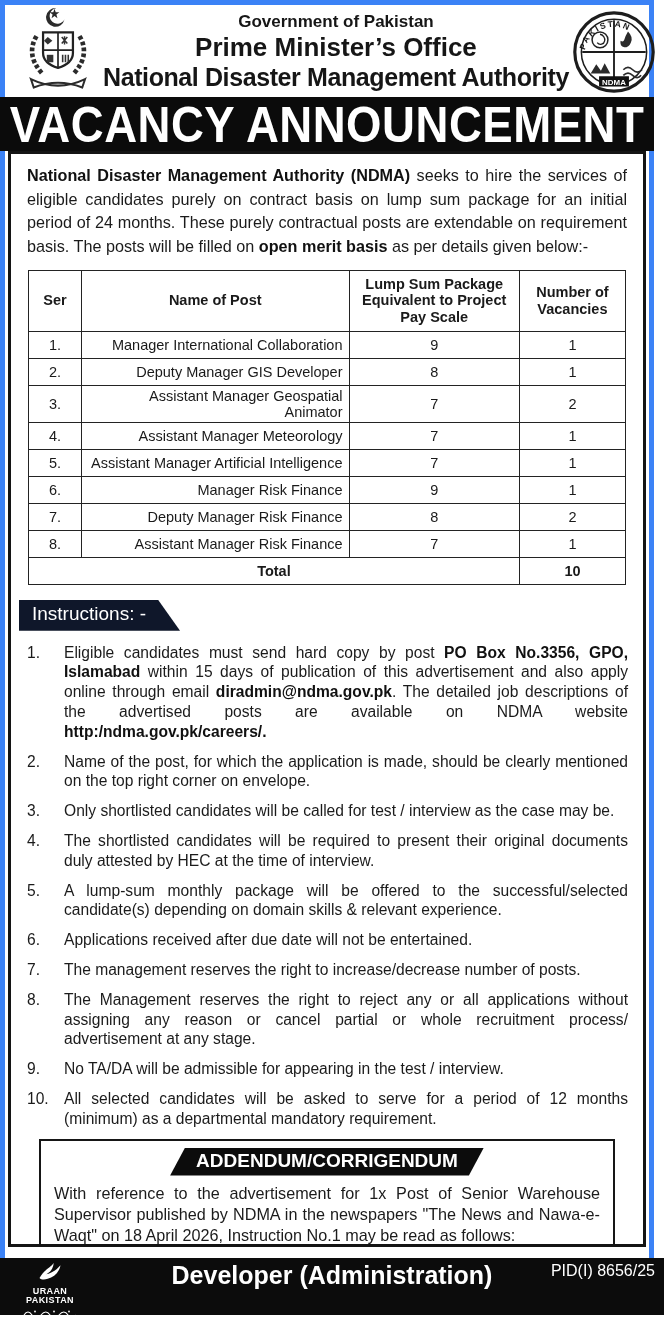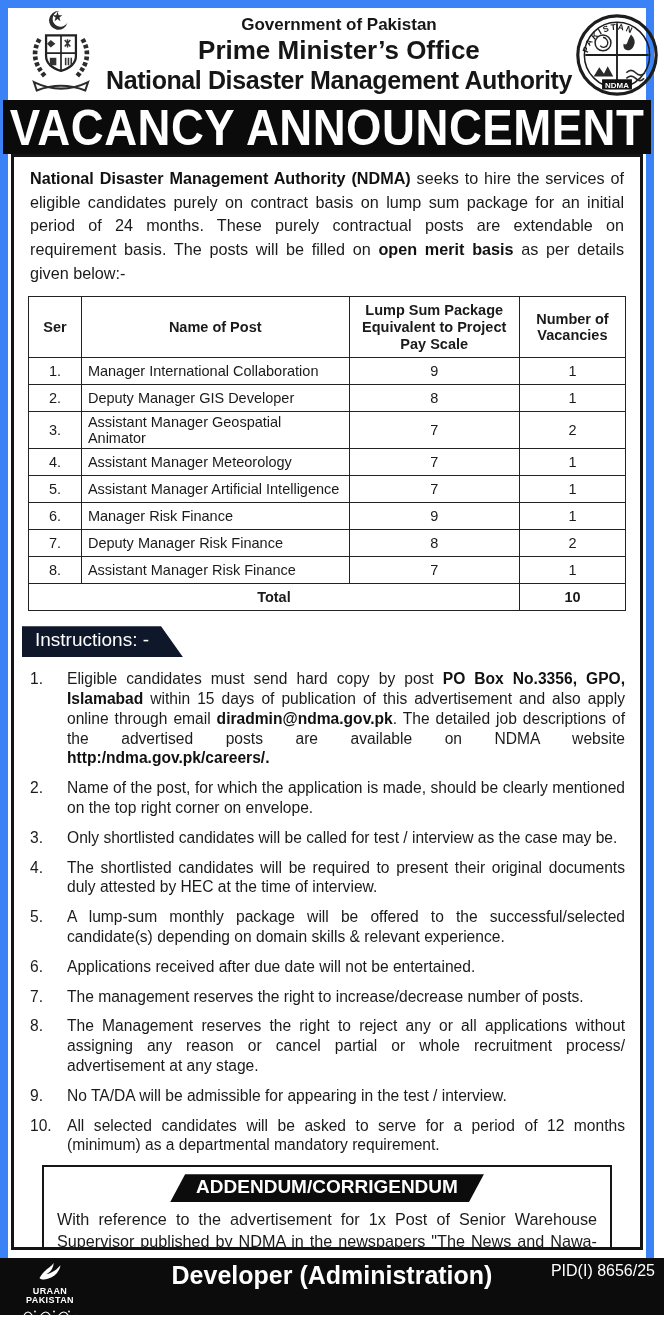--- a/index.html
+++ b/index.html
@@ -3,21 +3,21 @@
 <meta charset="utf-8">
 <style>
   html,body { margin:0; padding:0; background:#e8e8e8; }
   .ad {
     position:relative; width:664px; height:1320px; margin:0 auto;
     background:#ffffff; overflow:hidden;
     font-family:"Liberation Sans", sans-serif; color:#1b1b1b;
   }
   .outer {
     position:absolute; top:0; left:0; width:654px; height:1308px;
-    border:8px solid #3b82f6; box-sizing:border-box;
+    border:5px solid #3b82f6; box-sizing:border-box;
   }
   
   .header { display:flex; align-items:center; height:92px; padding:2px 8px 0; box-sizing:border-box; }
   .logo-box { flex:0 0 90px; display:flex; justify-content:center; }
   .titles { flex:1; text-align:center; font-weight:bold; line-height:1.17; color:#161616; }
   .h1a { font-size:17px; }
   .h1b { font-size:26px; }
   .h1c { font-size:25px; letter-spacing:-0.4px; white-space:nowrap; }
   
   .band {
@@ -34,21 +34,21 @@
     height:1096px; padding:8px 14px 0; overflow:hidden;
   }
   .intro { font-size:16.2px; line-height:1.46; text-align:justify; margin:2px 2px 0; }
   .intro b { color:#111; }
   
   table.vac { border-collapse:collapse; margin:11px auto 2px; width:598px; font-size:14.5px; color:#1a1a1a; }
   table.vac th, table.vac td { border:1.6px solid #232323; padding:2px 6px; }
   table.vac th { font-weight:bold; text-align:center; line-height:1.15; padding:5px 6px; }
   table.vac td { height:22px; }
   td.c { text-align:center; }
-  td.post { text-align:left; padding-left:9px; }
+  td.post { text-align:right; padding-left:9px; }
   th.ser-col { width:42px; }
   th.post-col { width:276px; text-align:left; padding-left:9px; }
   th.scale-col { width:168px; }
   th.vac-col { width:96px; }
   tr.total-row td { font-weight:bold; }
   
   .inst-banner-wrap { margin:15px 0 12px -6px; }
   .inst-banner {
     display:inline-block; background:#0f172a; color:#fff;
     font-size:19px; padding:3px 34px 6px 13px; min-width:110px;

